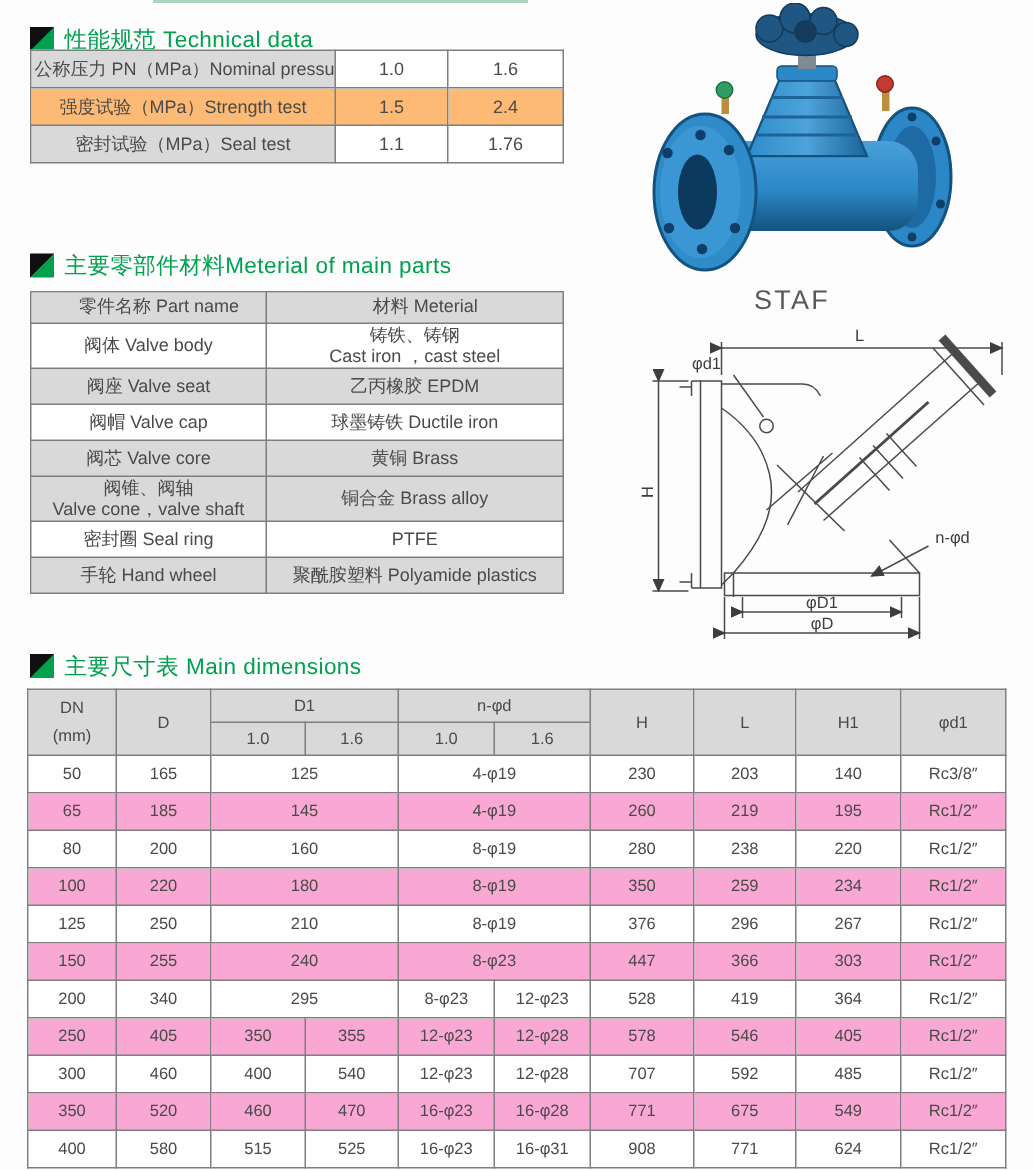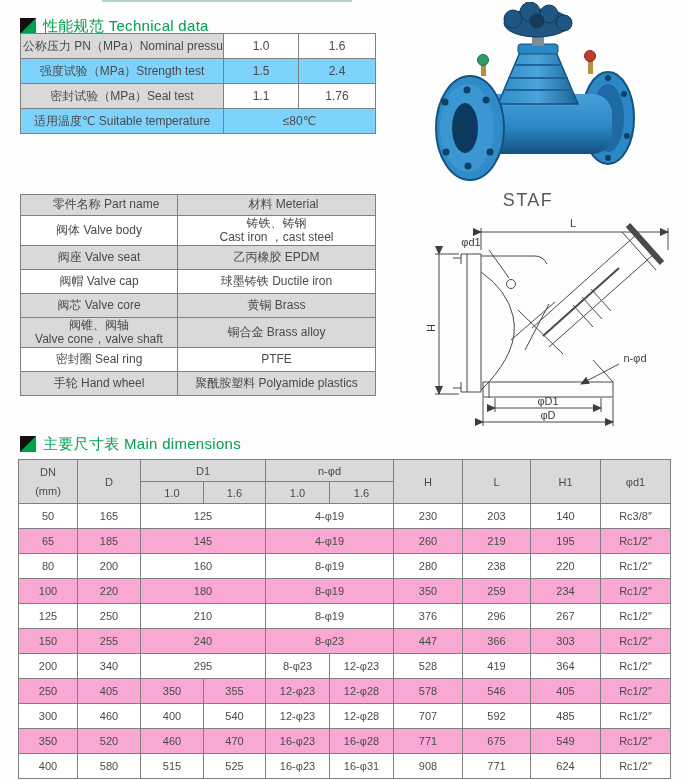--- a/index.html
+++ b/index.html
@@ -11,21 +11,21 @@
   .sec-icon{width:16px;height:16px;flex:none;background:linear-gradient(135deg,#101010 49%,#00a14e 51%);}
   .sec-title{color:#00a14e;font-size:15px;letter-spacing:.3px;white-space:nowrap;}
 
   table{border-collapse:collapse;table-layout:fixed;position:absolute;background:#fff;}
   td{border:1px solid #7f7f7f;text-align:center;vertical-align:middle;padding:0 2px;
      overflow:hidden;white-space:nowrap;}
 
   .t1{left:20px;top:33px;width:355px;font-size:12px;}
   .t1 td{height:24px;}
   .t1 .lbl{background:#d9d9d9;}
-  .t1 tr.even td{background:#7dd3fc;}
+  .t1 tr.even td{background:#fdba74;}
 
   .t2{left:20px;top:194px;width:355px;font-size:12px;}
   .t2 td{height:23px;line-height:1.12;}
   .t2 tr.hdr td{height:20px;background:#d9d9d9;padding-left:16px;}
   .t2 tr.gray td{background:#d9d9d9;}
   .t2 tr.tall td{height:29px;}
   .t2 .ln{display:block;}
 
   .t3{left:18px;top:459px;width:652px;font-size:11px;}
   .t3 td{height:24px;}
@@ -65,27 +65,27 @@
       <tr class="even">
         <td class="lbl">强度试验（MPa）Strength test</td>
         <td>1.5</td>
         <td>2.4</td>
       </tr>
       <tr>
         <td class="lbl">密封试验（MPa）Seal test</td>
         <td>1.1</td>
         <td>1.76</td>
       </tr>
-      <tr class="even">
-        <td class="lbl">适用温度℃ Suitable temperature</td>
-        <td colspan="2">≤80℃</td>
-      </tr>
     </tbody>
   </table>
 
+  <div class="sec-header" style="top:167px;">
+    <span class="sec-icon"></span>
+    <span class="sec-title">主要零部件材料Meterial of main parts</span>
+  </div>
 
   <table class="t2">
     <colgroup>
         <col style="width:157px">
         <col style="width:198px">
       </colgroup>
     <tbody>
       <tr class="hdr">
         <td>零件名称 Part name</td>
         <td>材料 Meterial</td>

